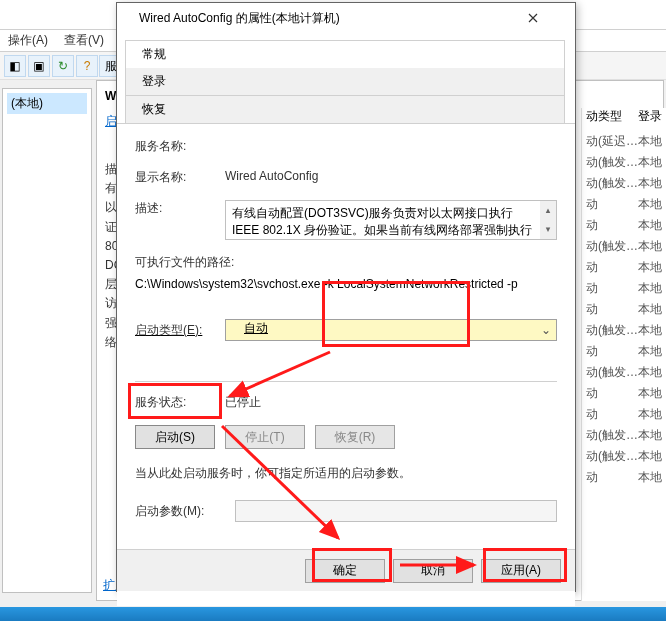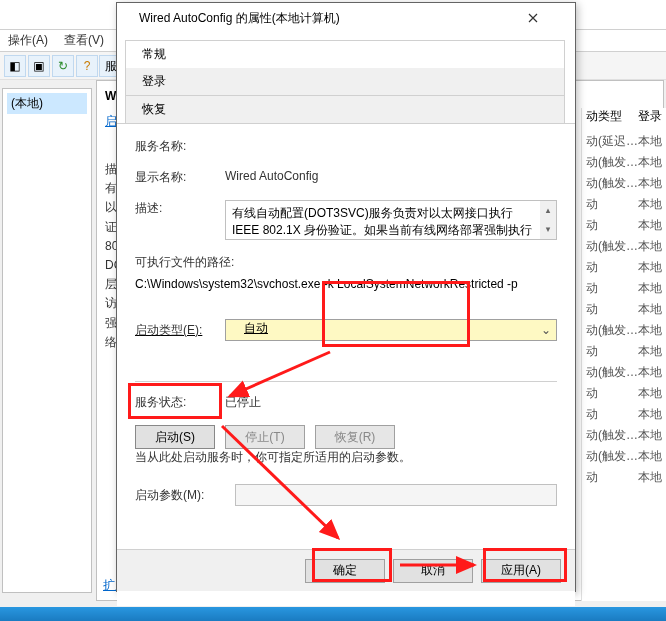--- a/index.html
+++ b/index.html
@@ -41,21 +41,21 @@
     .lbl { width: 90px; color: #333; }
     .val { flex: 1; color: #333; }
     .desc-box { flex: 1; height: 40px; border: 1px solid #c0c0c0; padding: 4px 16px 4px 6px; background: #fff; position: relative; overflow: hidden; line-height: 1.4; }
     .desc-scroll { position: absolute; right: 0; top: 0; bottom: 0; width: 16px; background: #f0f0f0; display: flex; flex-direction: column; }
     .desc-scroll div { flex:1; display:flex; align-items:center; justify-content:center; color:#666; font-size:9px; }
     .path-row { margin-bottom: 6px; color: #333; }
     .path-val { margin-bottom: 28px; color: #000000; word-break: break-all; }
     .combo { flex: 1; height: 22px; border: 1px solid #a0a0a0; background: #fef9c3; display: flex; align-items: flex-start; padding: 0 18px; position: relative; }
     .combo-arrow { position: absolute; right: 2px; top: 2px; bottom: 2px; width: 16px; display: flex; align-items: center; justify-content: center; color: #555; }
     hr.sep { border: none; border-top: 1px solid #d0d0d0; margin: 8px 0 12px 0; }
-    .btn-row { display: flex; gap: 10px; margin-bottom: 0; }
+    .btn-row { display: flex; gap: 10px; margin-bottom: 16px; }
     .svc-btn { width: 80px; height: 24px; border: 1px solid #a0a0a0; background: #e6e6e6; color: #888; display: flex; align-items: center; justify-content: center; cursor: default; }
     .svc-btn.enabled { color: #000; background: #e1e1e1; border-color: #888; }
     .hint { color: #333; margin-bottom: 18px; }
     .param-row { display: flex; align-items: center; }
     .param-row .lbl { width: 100px; }
     .param-input { flex: 1; height: 22px; border: 1px solid #c0c0c0; background: #f5f5f5; padding: 0 4px; }
     .dlg-footer { position: absolute; bottom: 0; left: 0; right: 0; height: 42px; background: #f0f0f0; display: flex; align-items: center; justify-content: flex-end; padding-right: 14px; gap: 8px; border-top: 1px solid #d0d0d0; }
     .ft-btn { width: 80px; height: 24px; border: 1px solid #a0a0a0; background: #e1e1e1; display: flex; align-items: center; justify-content: center; cursor: default; }
 
     

